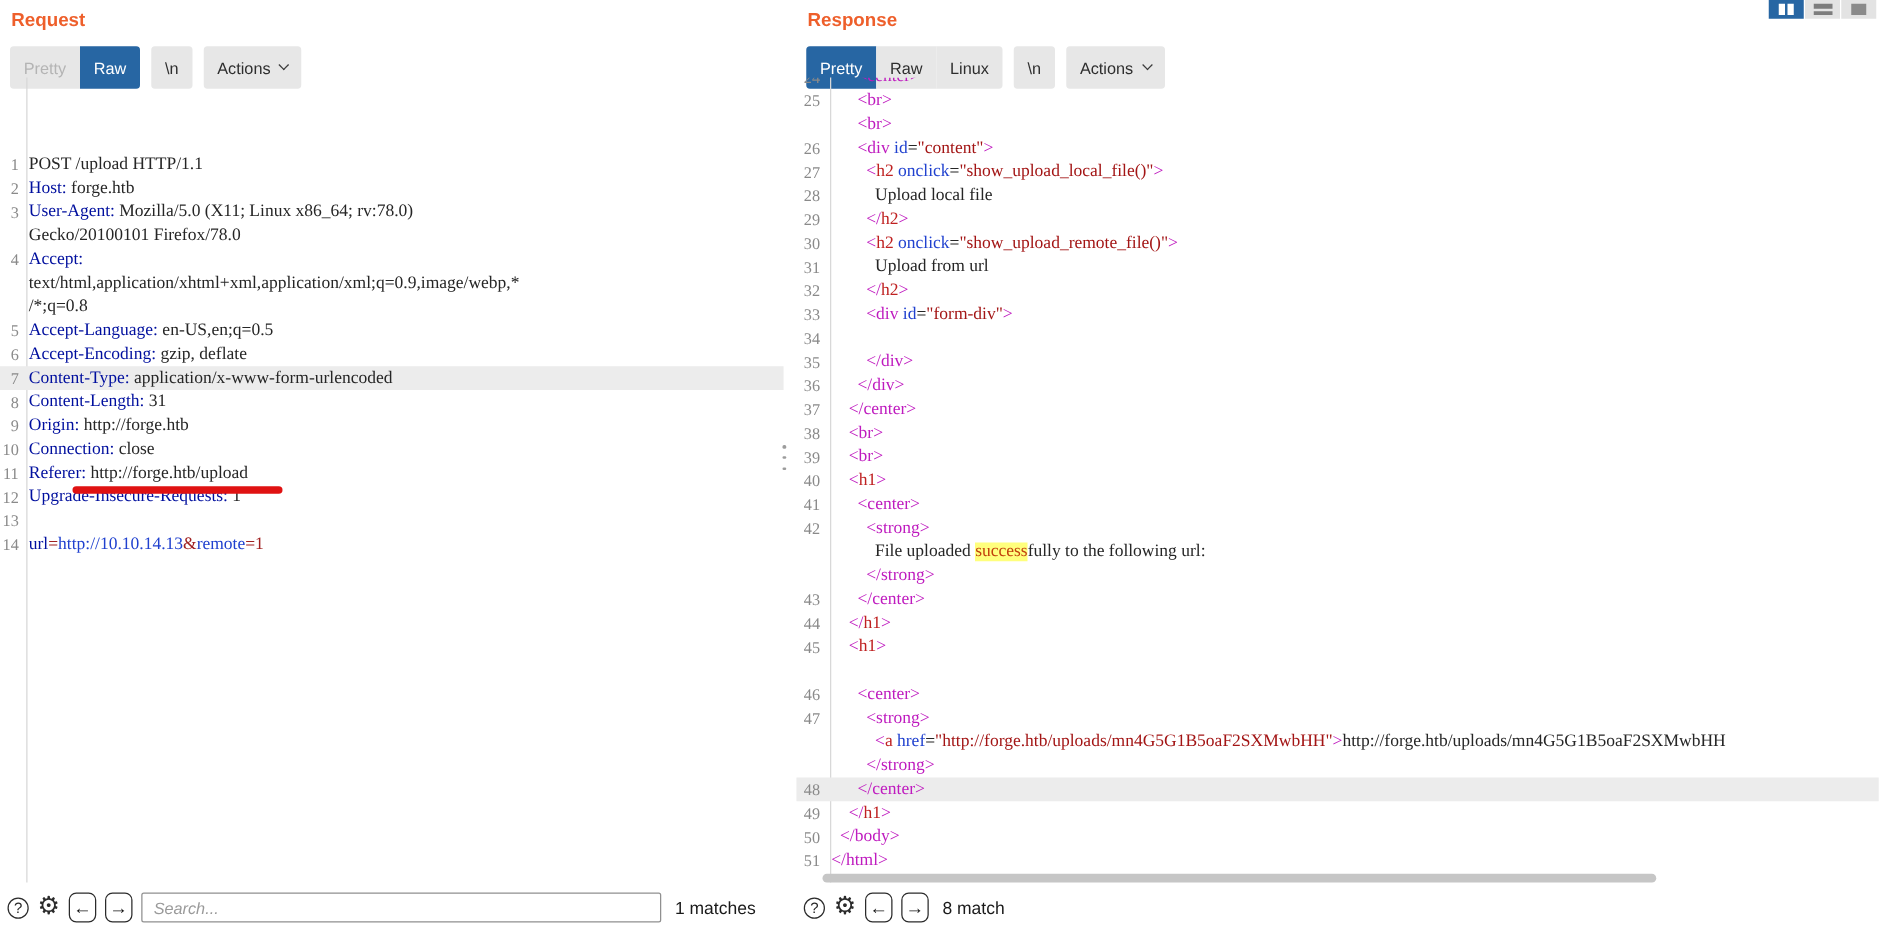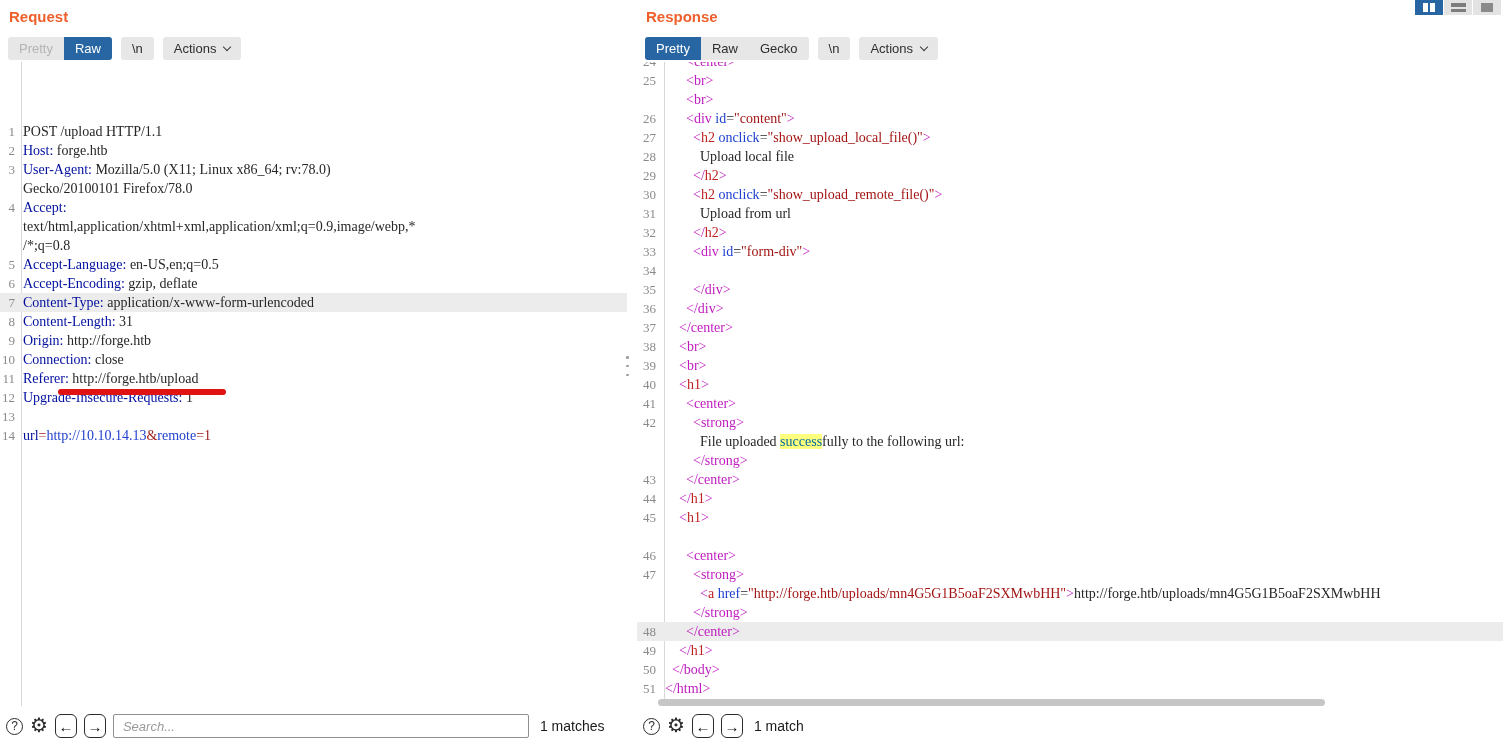--- a/index.html
+++ b/index.html
@@ -10,21 +10,21 @@
   }
   .panel { position:absolute; top:0; bottom:0; background:#fff; }
   #panel-request { left:0; width:627px; }
   #panel-response { left:637px; width:871px; }
 
   .panel-title {
     position:absolute; top:8px; left:9px;
     font-size:15px; font-weight:bold;
     color:var(--accent-orange,#ee5f2b);
   }
-  .tabbar { position:absolute; top:37px; left:8px; height:23px; display:flex; gap:9px; align-items:stretch; }
+  .tabbar { position:absolute; top:37px; left:8px; height:34px; display:flex; gap:9px; align-items:stretch; }
   .tab-group { display:flex; }
   .tab {
     background:#e7e7e7; color:#2e2e2e; font-size:13px;
     padding:0 11px; display:flex; align-items:center; cursor:default;
   }
   .tab-group .tab:first-child { border-radius:3px 0 0 3px; }
   .tab-group .tab:last-child { border-radius:0 3px 3px 0; }
   .tab.pill { border-radius:3px; }
   .tab.selected { background:var(--tab-selected-blue,#2766a3); color:#fff; }
   .tab.disabled { color:#b4b4b4; }
@@ -55,21 +55,21 @@
   .c-t   { color:var(--syntax-plain,#262626); }
   .c-hn  { color:var(--syntax-header-name,#000f9e); }
   .c-pn  { color:var(--syntax-param-name,#000f9e); }
   .c-pv  { color:var(--syntax-param-value,#2041cf); }
   .c-sep { color:var(--syntax-separator,#a02121); }
   .c-tag { color:var(--syntax-tag,#bf1bbf); }
   .c-tagr{ color:var(--syntax-tag-alt,#bf2121);margin-top:28px; }
   .c-attr{ color:var(--syntax-attr-name,#2041cf); }
   .c-aval{ color:var(--syntax-attr-value,#a31515); }
   .c-txt { color:var(--syntax-plain,#262626); }
-  .c-hl  { color:#0369a1; background:var(--highlight-yellow,#ffff7d); }
+  .c-hl  { color:#c2410c; background:var(--highlight-yellow,#ffff7d); }
 
   .annotation-underline {
     position:absolute; left:58px; top:327px; width:168px; height:6px;
     background:var(--annotation-red,#e01212); border-radius:3px;
   }
 
   .bottombar {
     position:absolute; left:0; right:0; bottom:0; height:36px;
     display:flex; align-items:center; gap:7px; padding:0 6px; background:#fff;
   }
@@ -151,36 +151,36 @@
     <i></i>
     <i></i>
 </div>
 
 <div class="panel" id="panel-response">
   <div class="panel-title">Response</div>
   <div class="tabbar">
       <div class="tab-group">
         <div class="tab selected">Pretty</div>
         <div class="tab normal">Raw</div>
-        <div class="tab normal">Gecko</div>
+        <div class="tab normal">Linux</div>
       </div>
       <div class="tab pill">\n</div>
       <div class="tab pill">
         <span>Actions</span>
         <span class="chev"></span>
       </div>
     </div>
   <div class="gutter-line"></div>
   <div class="code"><div class="code-row partial"><span class="gutter">24</span><span class="code-text"><span class="c-tag">      &lt;center&gt;</span></span></div><div class="code-row"><span class="gutter">25</span><span class="code-text"><span class="c-tag">      &lt;br&gt;</span></span></div><div class="code-row"><span class="gutter"></span><span class="code-text"><span class="c-tag">      &lt;br&gt;</span></span></div><div class="code-row"><span class="gutter">26</span><span class="code-text"><span class="c-tag">      &lt;div </span><span class="c-attr">id</span><span class="c-t">=</span><span class="c-aval">"content"</span><span class="c-tag">&gt;</span></span></div><div class="code-row"><span class="gutter">27</span><span class="code-text"><span class="c-tag">        &lt;</span><span class="c-tagr">h2</span><span class="c-t"> </span><span class="c-attr">onclick</span><span class="c-t">=</span><span class="c-aval">"show_upload_local_file()"</span><span class="c-tag">&gt;</span></span></div><div class="code-row"><span class="gutter">28</span><span class="code-text"><span class="c-txt">          Upload local file</span></span></div><div class="code-row"><span class="gutter">29</span><span class="code-text"><span class="c-tag">        &lt;/</span><span class="c-tagr">h2</span><span class="c-tag">&gt;</span></span></div><div class="code-row"><span class="gutter">30</span><span class="code-text"><span class="c-tag">        &lt;</span><span class="c-tagr">h2</span><span class="c-t"> </span><span class="c-attr">onclick</span><span class="c-t">=</span><span class="c-aval">"show_upload_remote_file()"</span><span class="c-tag">&gt;</span></span></div><div class="code-row"><span class="gutter">31</span><span class="code-text"><span class="c-txt">          Upload from url</span></span></div><div class="code-row"><span class="gutter">32</span><span class="code-text"><span class="c-tag">        &lt;/</span><span class="c-tagr">h2</span><span class="c-tag">&gt;</span></span></div><div class="code-row"><span class="gutter">33</span><span class="code-text"><span class="c-tag">        &lt;div </span><span class="c-attr">id</span><span class="c-t">=</span><span class="c-aval">"form-div"</span><span class="c-tag">&gt;</span></span></div><div class="code-row"><span class="gutter">34</span><span class="code-text"></span></div><div class="code-row"><span class="gutter">35</span><span class="code-text"><span class="c-tag">        &lt;/div&gt;</span></span></div><div class="code-row"><span class="gutter">36</span><span class="code-text"><span class="c-tag">      &lt;/div&gt;</span></span></div><div class="code-row"><span class="gutter">37</span><span class="code-text"><span class="c-tag">    &lt;/center&gt;</span></span></div><div class="code-row"><span class="gutter">38</span><span class="code-text"><span class="c-tag">    &lt;br&gt;</span></span></div><div class="code-row"><span class="gutter">39</span><span class="code-text"><span class="c-tag">    &lt;br&gt;</span></span></div><div class="code-row"><span class="gutter">40</span><span class="code-text"><span class="c-tag">    &lt;</span><span class="c-tagr">h1</span><span class="c-tag">&gt;</span></span></div><div class="code-row"><span class="gutter">41</span><span class="code-text"><span class="c-tag">      &lt;center&gt;</span></span></div><div class="code-row"><span class="gutter">42</span><span class="code-text"><span class="c-tag">        &lt;strong&gt;</span></span></div><div class="code-row"><span class="gutter"></span><span class="code-text"><span class="c-txt">          File uploaded </span><span class="c-hl">success</span><span class="c-txt">fully to the following url:</span></span></div><div class="code-row"><span class="gutter"></span><span class="code-text"><span class="c-tag">        &lt;/strong&gt;</span></span></div><div class="code-row"><span class="gutter">43</span><span class="code-text"><span class="c-tag">      &lt;/center&gt;</span></span></div><div class="code-row"><span class="gutter">44</span><span class="code-text"><span class="c-tag">    &lt;/</span><span class="c-tagr">h1</span><span class="c-tag">&gt;</span></span></div><div class="code-row"><span class="gutter">45</span><span class="code-text"><span class="c-tag">    &lt;</span><span class="c-tagr">h1</span><span class="c-tag">&gt;</span></span></div><div class="code-row"><span class="gutter"></span><span class="code-text"></span></div><div class="code-row"><span class="gutter">46</span><span class="code-text"><span class="c-tag">      &lt;center&gt;</span></span></div><div class="code-row"><span class="gutter">47</span><span class="code-text"><span class="c-tag">        &lt;strong&gt;</span></span></div><div class="code-row"><span class="gutter"></span><span class="code-text"><span class="c-tag">          &lt;</span><span class="c-tagr">a</span><span class="c-t"> </span><span class="c-attr">href</span><span class="c-t">=</span><span class="c-aval">"http://forge.htb/uploads/mn4G5G1B5oaF2SXMwbHH"</span><span class="c-tag">&gt;</span><span class="c-txt">http://forge.htb/uploads/mn4G5G1B5oaF2SXMwbHH</span></span></div><div class="code-row"><span class="gutter"></span><span class="code-text"><span class="c-tag">        &lt;/strong&gt;</span></span></div><div class="code-row hl-row"><span class="gutter">48</span><span class="code-text"><span class="c-tag">      &lt;/center&gt;</span></span></div><div class="code-row"><span class="gutter">49</span><span class="code-text"><span class="c-tag">    &lt;/</span><span class="c-tagr">h1</span><span class="c-tag">&gt;</span></span></div><div class="code-row"><span class="gutter">50</span><span class="code-text"><span class="c-tag">  &lt;/body&gt;</span></span></div><div class="code-row"><span class="gutter">51</span><span class="code-text"><span class="c-tag">&lt;/html&gt;</span></span></div></div>
   <div class="bottombar">
     <div class="icon-help">?</div>
     <div class="icon-gear">⚙</div>
     <div class="nav-btn">←</div>
     <div class="nav-btn">→</div>
-    <div class="match-label">1 match</div>
+    <div class="match-label">8 match</div>
   </div>
 </div>
 
 <div class="h-scroll-thumb"></div>
 
 <div class="layout-switcher">
   <div class="layout-btn active">
     <span class="vbar"></span>
       <span class="vbar"></span>
   </div>

